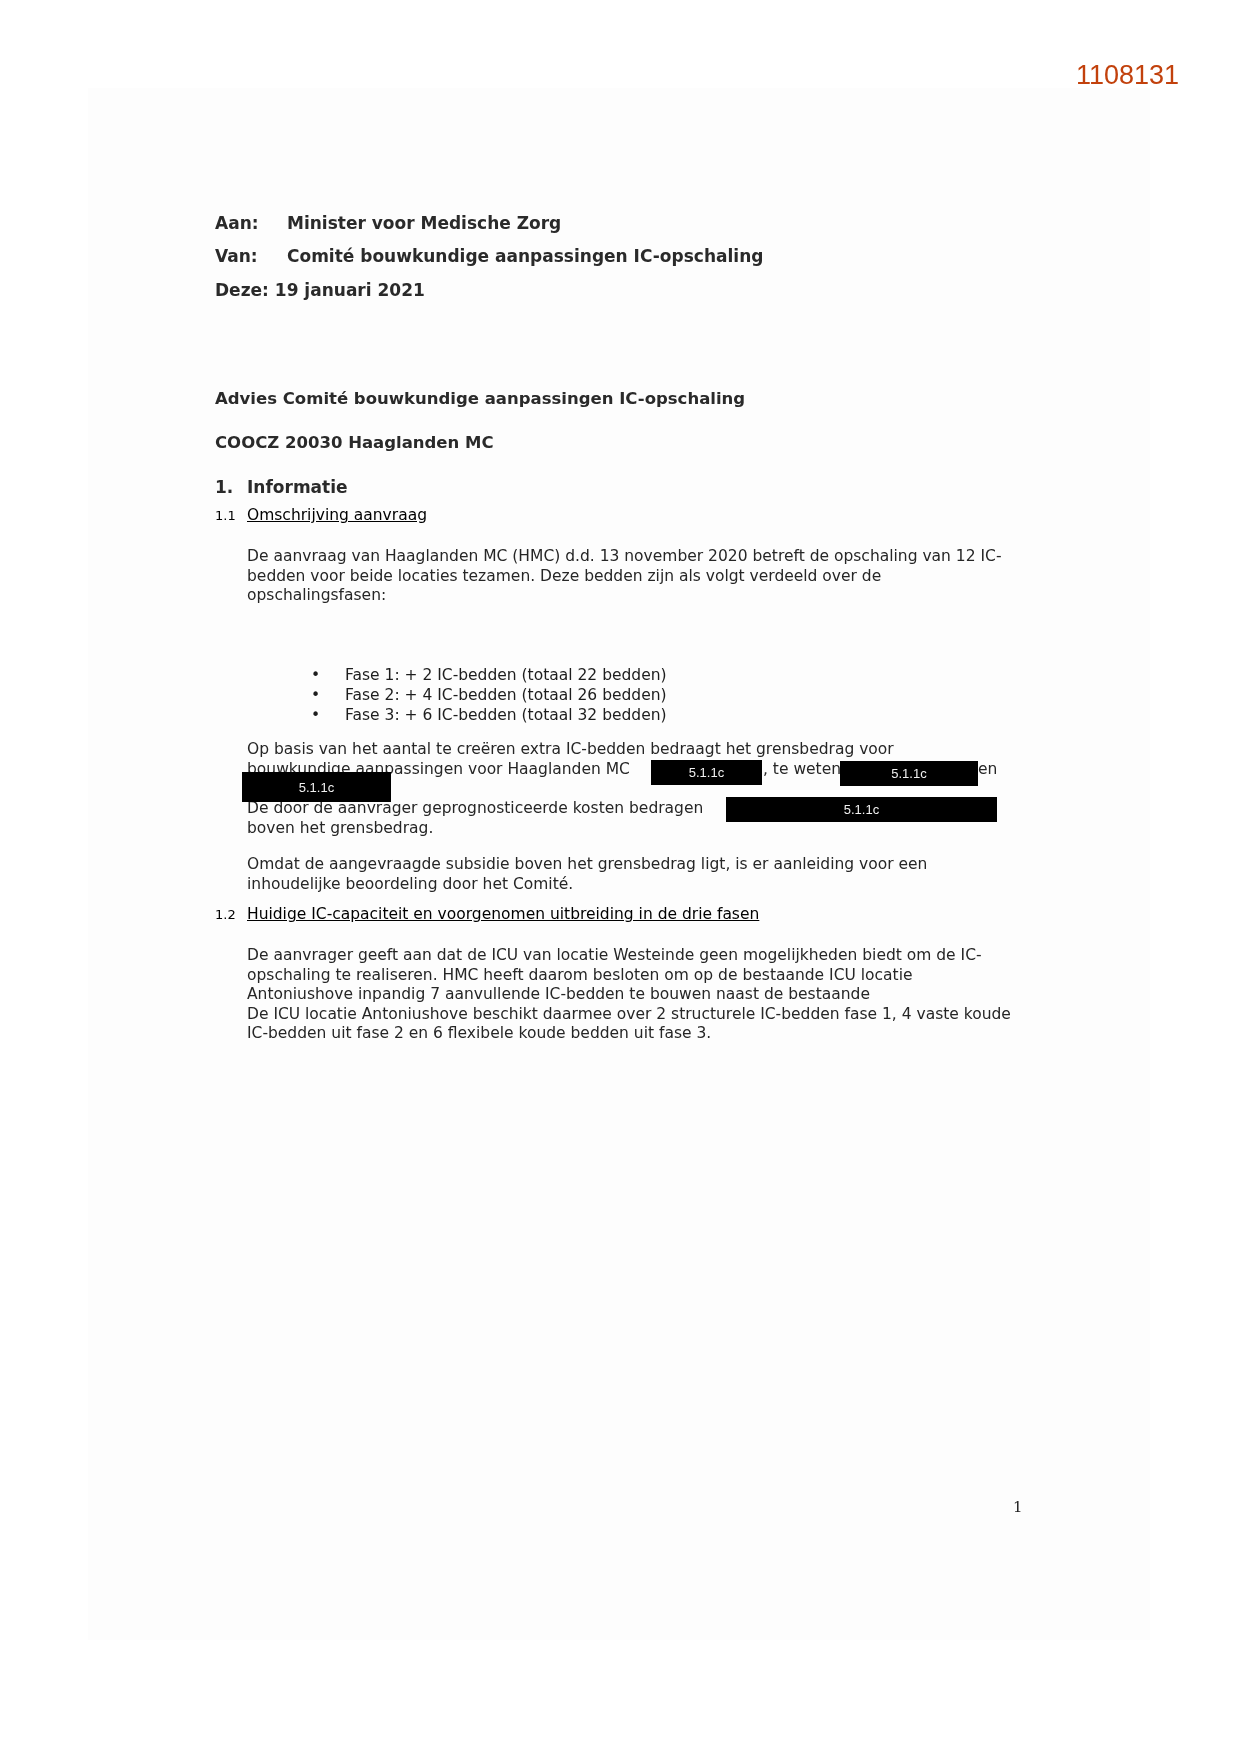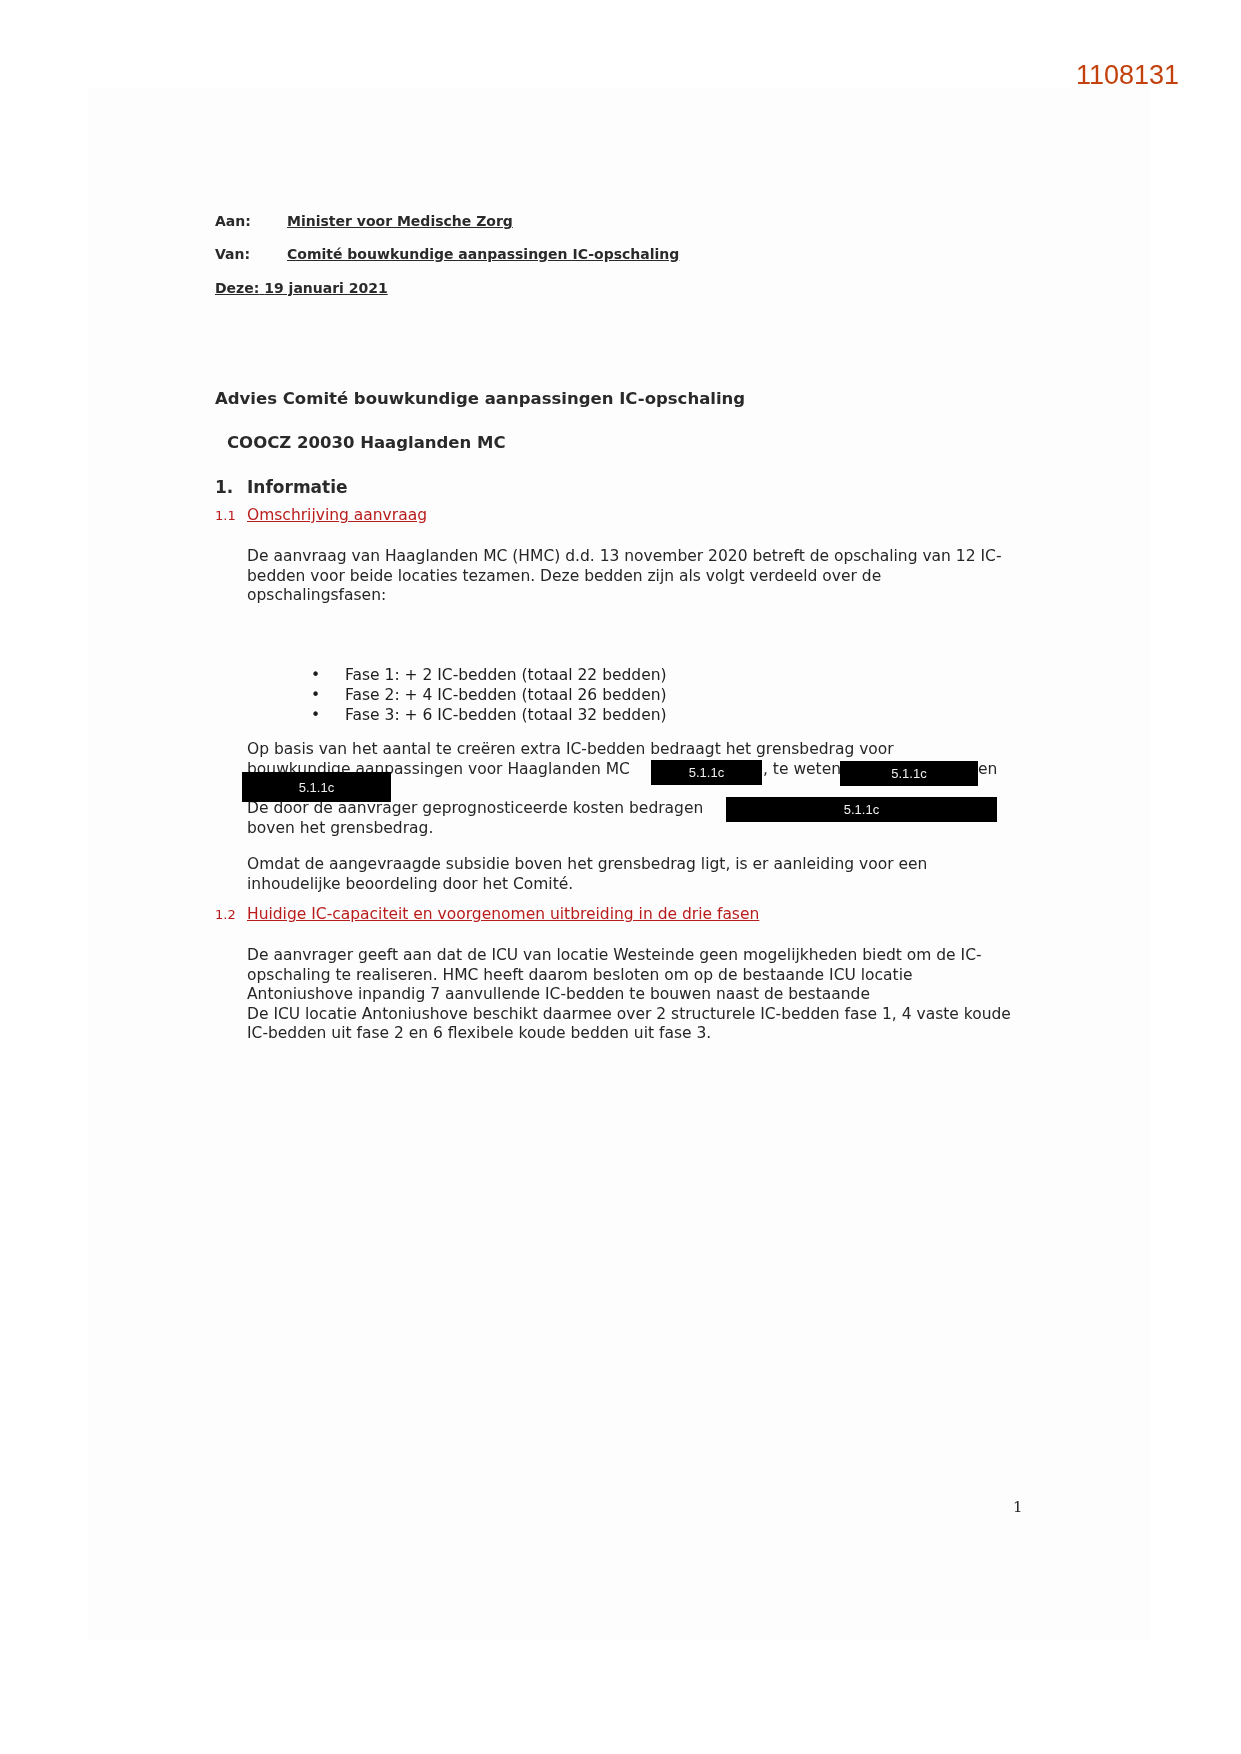--- a/index.html
+++ b/index.html
@@ -9,26 +9,26 @@
     font-family: "DejaVu Sans", sans-serif;
   }
   .scan-area {
     position: absolute; left: 88px; top: 88px; width: 1062px; height: 1552px;
     background: #fdfdfd;
   }
   .doc-id {
     position: absolute; right: 62px; top: 60px;
     font-family: "Liberation Sans", sans-serif; font-size: 27px; color: #c2410c;
   }
-  .hdr { position: absolute; left: 215px; font-weight: bold; font-size: 14px; color: #2a2a2a; text-decoration: underline; }
+  .hdr { position: absolute; left: 215px; font-weight: bold; font-size: 17px; color: #2a2a2a; }
   .hdr .lbl { display: inline-block; width: 72px; }
   .title { position: absolute; left: 215px; font-weight: bold; font-size: 16.5px; color: #2a2a2a; }
   .h1 { position: absolute; left: 215px; font-weight: bold; font-size: 17px; color: #2a2a2a; }
   .h1 .num { display: inline-block; width: 32px; }
-  .h2 { position: absolute; left: 215px; font-size: 15.5px; color: #b91c1c; }
+  .h2 { position: absolute; left: 215px; font-size: 15.5px; color: #000000; }
   .h2 .num { display: inline-block; width: 32px; font-size: 13px; }
   .h2 .txt { text-decoration: underline; }
   .para {
     position: absolute; left: 247px; width: 770px;
     font-size: 15.5px; line-height: 19.6px; color: #262626;
   }
   .bullets { position: absolute; left: 247px; top: 665px; margin: 0; padding: 0; list-style: none; font-size: 15.5px; line-height: 20px; }
   .bullets li { position: relative; padding-left: 98px; }
   .bullets li::before { content: "•"; position: absolute; left: 64px; }
   .redact {
@@ -49,21 +49,21 @@
   <span class="lbl">Aan:</span><span>Minister voor Medische Zorg</span>
 </div>
 <div class="hdr" style="top:246px;">
   <span class="lbl">Van:</span><span>Comité bouwkundige aanpassingen IC-opschaling</span>
 </div>
 <div class="hdr" style="top:280px;">
   <span>Deze:</span> <span>19 januari 2021</span>
 </div>
 
 <div class="title" style="top:389px;">Advies Comité bouwkundige aanpassingen IC-opschaling</div>
-<div class="title" style="top:433px;margin-left:12px;">COOCZ 20030 Haaglanden MC</div>
+<div class="title" style="top:433px;">COOCZ 20030 Haaglanden MC</div>
 
 <div class="h1" style="top:477px;">
   <span class="num">1.</span><span>Informatie</span>
 </div>
 
 <div class="h2" style="top:506px;">
   <span class="num">1.1</span><span class="txt">Omschrijving aanvraag</span>
 </div>
 
 <div class="para" style="top:547px;">

